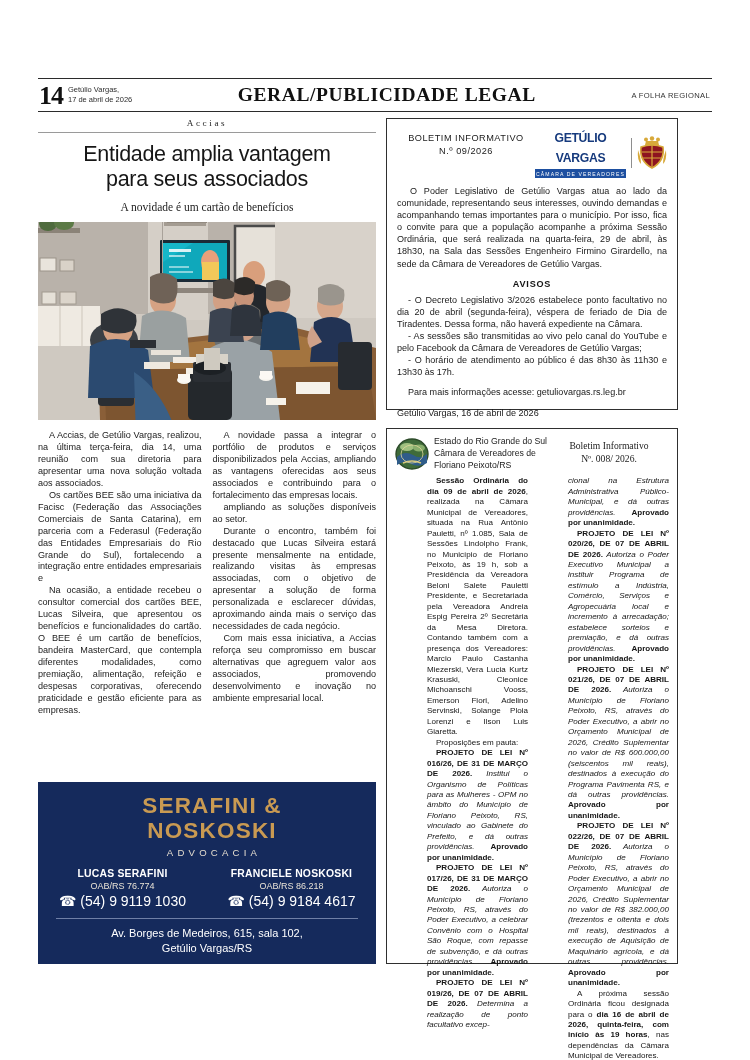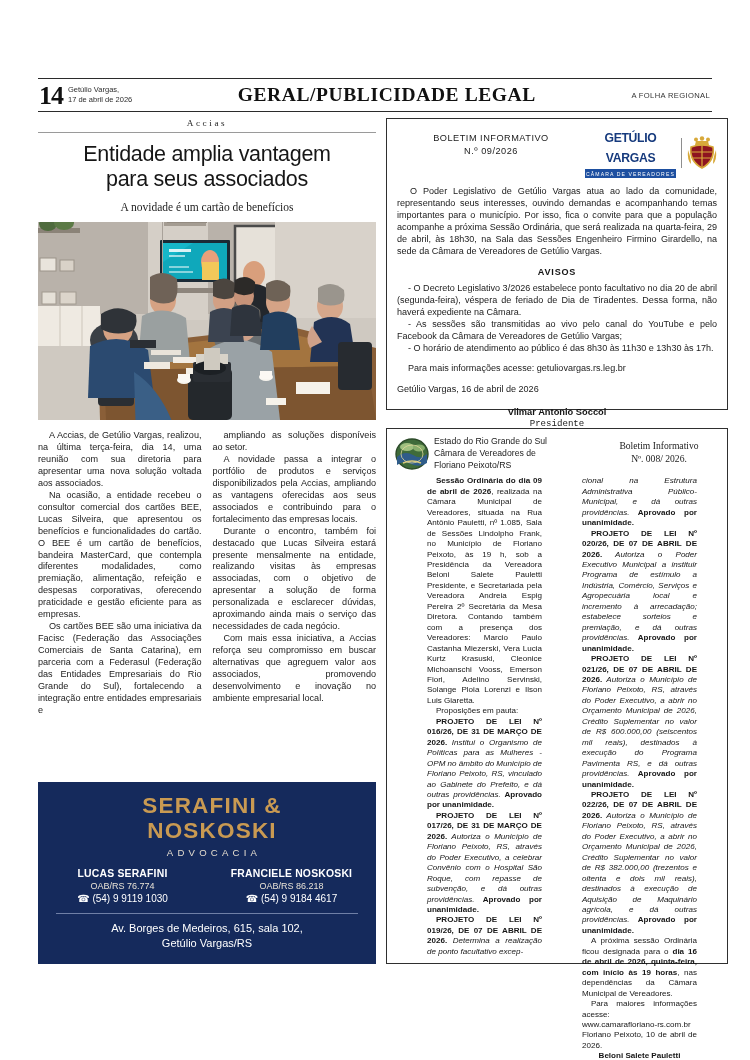--- a/index.html
+++ b/index.html
@@ -88,30 +88,30 @@
     letter-spacing: 1.2px; text-align: center; padding-right: 6px;
   }
   .ad-prac {
     color: #e3dccf; font-size: 9.6px; letter-spacing: 4.2px;
     text-align: center; padding-top: 4px; padding-right: 2px;
   }
   .ad-people { display: flex; padding-top: 10px; }
   .ad-person { flex: 1; text-align: center; }
   .ad-person .nm { color: #ffffff; font-weight: bold; font-size: 10.4px; letter-spacing: 0.2px; }
   .ad-person .oab { color: #e8e2d6; font-size: 9px; padding-top: 2px; }
-  .ad-person .ph { color: #ffffff; font-size: 10px; padding-top: 2px; }
+  .ad-person .ph { color: #ffffff; font-size: 14px; padding-top: 2px; }
   .ad-sep { border-top: 1px solid #6f7fa6; margin: 9px 18px 0 18px; }
   .ad-addr {
     color: #ffffff; font-size: 11px; line-height: 15px;
     text-align: center; padding-top: 7px;
   }
 
   
   .rbox {
-    position: absolute; left: 386px; width: 342px;
+    position: absolute; left: 386px; width: 292px;
     border: 1px solid #2f2f2f; background: #fff;
   }
   #box-boletim { top: 118px; height: 292px; }
   #box-legal   { top: 428px; height: 536px; }
 
   .bi-head { padding: 9px 10px 0 10px; display: flex; align-items: flex-start; }
   .bi-title {
     flex: 1; text-align: center; padding-top: 4px;
     font-size: 9.2px; line-height: 12.5px; letter-spacing: 0.5px; color: #1b1b1b;
   }
@@ -274,26 +274,26 @@
         <ellipse cx="172" cy="146" rx="16" ry="7" fill="#1c2024"></ellipse>
         <rect x="166" y="126" width="16" height="22" fill="#cfcac0"></rect>
         <rect x="92" y="118" width="26" height="8" fill="#2b2f34"></rect>
         <rect x="70" y="90" width="1" height="0" fill="none"></rect>
       </svg>
     </div>
 
     <div class="body-cols">
       <div class="body-col">
         <p>A Accias, de Getúlio Vargas, realizou, na última terça-feira, dia 14, uma reunião com sua diretoria para apresentar uma nova solução voltada aos associados.</p>
+        <p>Os cartões BEE são uma iniciativa da Facisc (Federação das Associações Comerciais de Santa Catarina), em parceria com a Federasul (Federação das Entidades Empresariais do Rio Grande do Sul), fortalecendo a integração entre entidades empresariais e</p>
         <p>Na ocasião, a entidade recebeu o consultor comercial dos cartões BEE, Lucas Silveira, que apresentou os benefícios e funcionalidades do cartão. O BEE é um cartão de benefícios, bandeira MasterCard, que contempla diferentes modalidades, como premiação, alimentação, refeição e despesas corporativas, oferecendo praticidade e gestão eficiente para as empresas.</p>
-        <p>Os cartões BEE são uma iniciativa da Facisc (Federação das Associações Comerciais de Santa Catarina), em parceria com a Federasul (Federação das Entidades Empresariais do Rio Grande do Sul), fortalecendo a integração entre entidades empresariais e</p>
       </div>
       <div class="body-col">
+        <p>A novidade passa a integrar o portfólio de produtos e serviços disponibilizados pela Accias, ampliando as vantagens oferecidas aos seus associados e contribuindo para o fortalecimento das empresas locais.</p>
         <p>ampliando as soluções disponíveis ao setor.</p>
-        <p>A novidade passa a integrar o portfólio de produtos e serviços disponibilizados pela Accias, ampliando as vantagens oferecidas aos seus associados e contribuindo para o fortalecimento das empresas locais.</p>
         <p>Durante o encontro, também foi destacado que Lucas Silveira estará presente mensalmente na entidade, realizando visitas às empresas associadas, com o objetivo de apresentar a solução de forma personalizada e esclarecer dúvidas, aproximando ainda mais o serviço das necessidades de cada negócio.</p>
         <p>Com mais essa iniciativa, a Accias reforça seu compromisso em buscar alternativas que agreguem valor aos associados, promovendo desenvolvimento e inovação no ambiente empresarial local.</p>
       </div>
     </div>
   </div>
 
   <div class="ad">
     <div class="ad-top">
       <div class="ad-names">
         <div class="ad-firm">SERAFINI &amp;</div>

